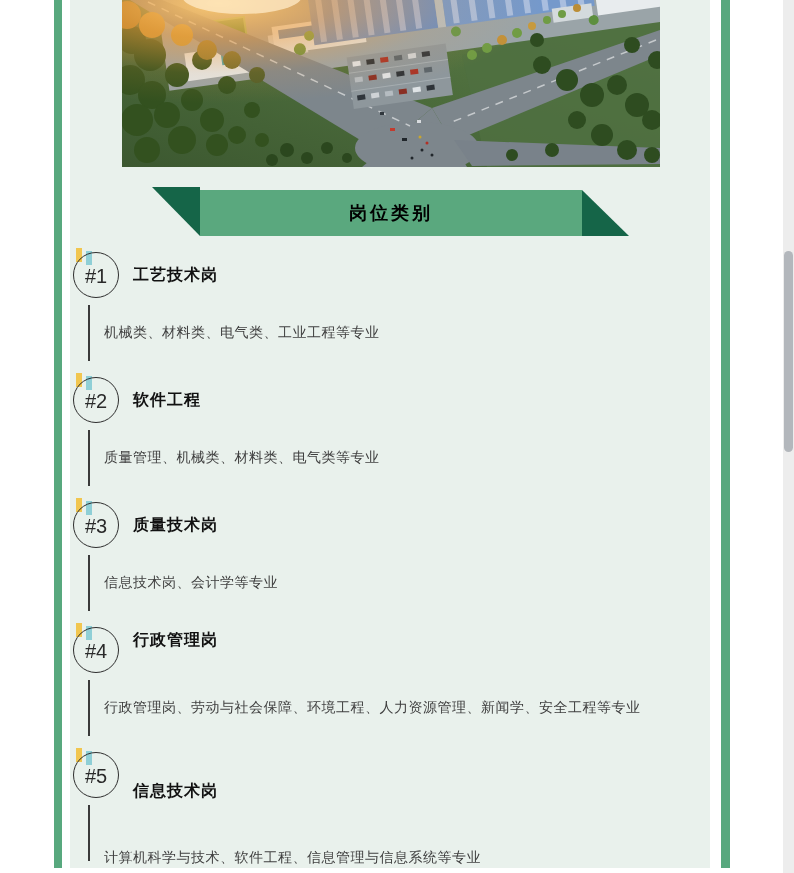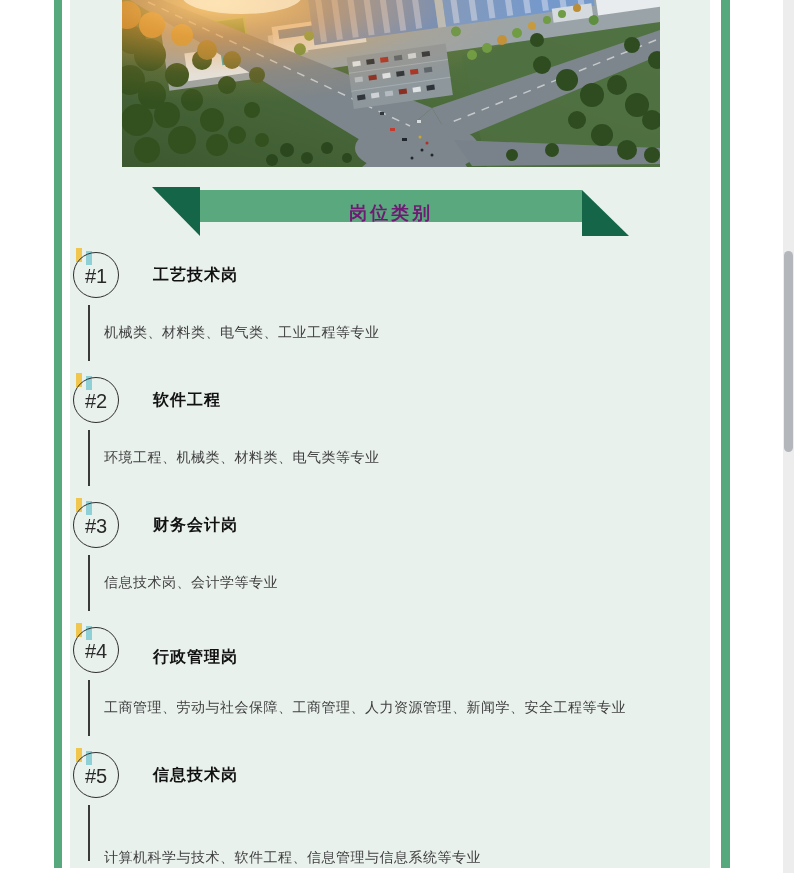--- a/index.html
+++ b/index.html
@@ -15,40 +15,40 @@
   .stripe-left{left:54px;}
   .stripe-right{left:721px;width:9px;}
   
   .scroll-track{left:783px;top:0;width:11px;height:873px;background:#ededed;}
   .scroll-thumb{left:784px;top:251px;width:9px;height:201px;background:#b3b7bc;border-radius:5px;}
   
   .hero{left:122px;top:0;width:538px;height:167px;overflow:hidden;}
   .hero svg{display:block;}
   
   .ribbon-bar{
-    left:200px;top:190px;width:382px;height:32px;background:#5aa87e;
-    color:#701a75;font-size:18px;font-weight:bold;letter-spacing:3px;
+    left:200px;top:190px;width:382px;height:46px;background:#5aa87e;
+    color:#000000;font-size:18px;font-weight:bold;letter-spacing:3px;
     text-align:center;line-height:46px;
   }
   .fold{background:#156548;}
   .fold-left{left:152px;top:187px;width:48px;height:49px;
     clip-path:polygon(0 0,100% 0,100% 100%);}
   .fold-right{left:582px;top:190px;width:47px;height:46px;
     clip-path:polygon(0 0,100% 100%,0 100%);}
   
   .deco-y{left:76px;width:6px;height:14px;background:#f1c64f;}
   .deco-t{left:86px;width:6px;height:14px;background:#8fcfd6;}
   .num-circle{
     left:73px;width:46px;height:46px;border:1.5px solid #2e2e2e;border-radius:50%;
     text-align:center;line-height:46px;font-size:20px;color:#2a2a2a;
     box-sizing:border-box;background:transparent;
   }
   .job-title{
     left:133px;height:46px;line-height:46px;
-    font-size:16px;font-weight:bold;color:#111111;letter-spacing:1px;margin-left:20px;
+    font-size:16px;font-weight:bold;color:#111111;letter-spacing:1px;
   }
   .vline{left:88px;width:2px;height:56px;background:#3a3a3a;}
   .majors{
     left:104px;height:56px;display:flex;align-items:center;
     font-size:14px;color:#3f3f3f;letter-spacing:0.5px;white-space:nowrap;font-family:Liberation Serif, serif;
   }
 </style>
 </head>
 <body>
 
@@ -223,37 +223,37 @@
 <div class="abs num-circle" style="top:252px">#1</div>
 <div class="abs job-title" style="top:252px">工艺技术岗</div>
 <div class="abs vline" style="top:305px"></div>
 <div class="abs majors" style="top:305px">机械类、材料类、电气类、工业工程等专业</div>
 
 <div class="abs deco-y" style="top:373px"></div>
 <div class="abs deco-t" style="top:376px"></div>
 <div class="abs num-circle" style="top:377px">#2</div>
 <div class="abs job-title" style="top:377px">软件工程</div>
 <div class="abs vline" style="top:430px"></div>
-<div class="abs majors" style="top:430px">环境工程、机械类、材料类、电气类等专业</div>
+<div class="abs majors" style="top:430px">质量管理、机械类、材料类、电气类等专业</div>
 
 <div class="abs deco-y" style="top:498px"></div>
 <div class="abs deco-t" style="top:501px"></div>
 <div class="abs num-circle" style="top:502px">#3</div>
-<div class="abs job-title" style="top:502px">财务会计岗</div>
+<div class="abs job-title" style="top:502px">质量技术岗</div>
 <div class="abs vline" style="top:555px"></div>
 <div class="abs majors" style="top:555px">信息技术岗、会计学等专业</div>
 
 <div class="abs deco-y" style="top:623px"></div>
 <div class="abs deco-t" style="top:626px"></div>
 <div class="abs num-circle" style="top:627px">#4</div>
-<div class="abs job-title" style="top:634px">行政管理岗</div>
+<div class="abs job-title" style="top:617px">行政管理岗</div>
 <div class="abs vline" style="top:680px"></div>
-<div class="abs majors" style="top:680px">工商管理、劳动与社会保障、工商管理、人力资源管理、新闻学、安全工程等专业</div>
+<div class="abs majors" style="top:680px">行政管理岗、劳动与社会保障、环境工程、人力资源管理、新闻学、安全工程等专业</div>
 
 <div class="abs deco-y" style="top:748px"></div>
 <div class="abs deco-t" style="top:751px"></div>
 <div class="abs num-circle" style="top:752px">#5</div>
-<div class="abs job-title" style="top:752px">信息技术岗</div>
+<div class="abs job-title" style="top:768px">信息技术岗</div>
 <div class="abs vline" style="top:805px"></div>
 <div class="abs majors" style="top:830px">计算机科学与技术、软件工程、信息管理与信息系统等专业</div>
 
 <div class="abs scroll-track"></div>
 <div class="abs scroll-thumb"></div>
 
 </body></html>

